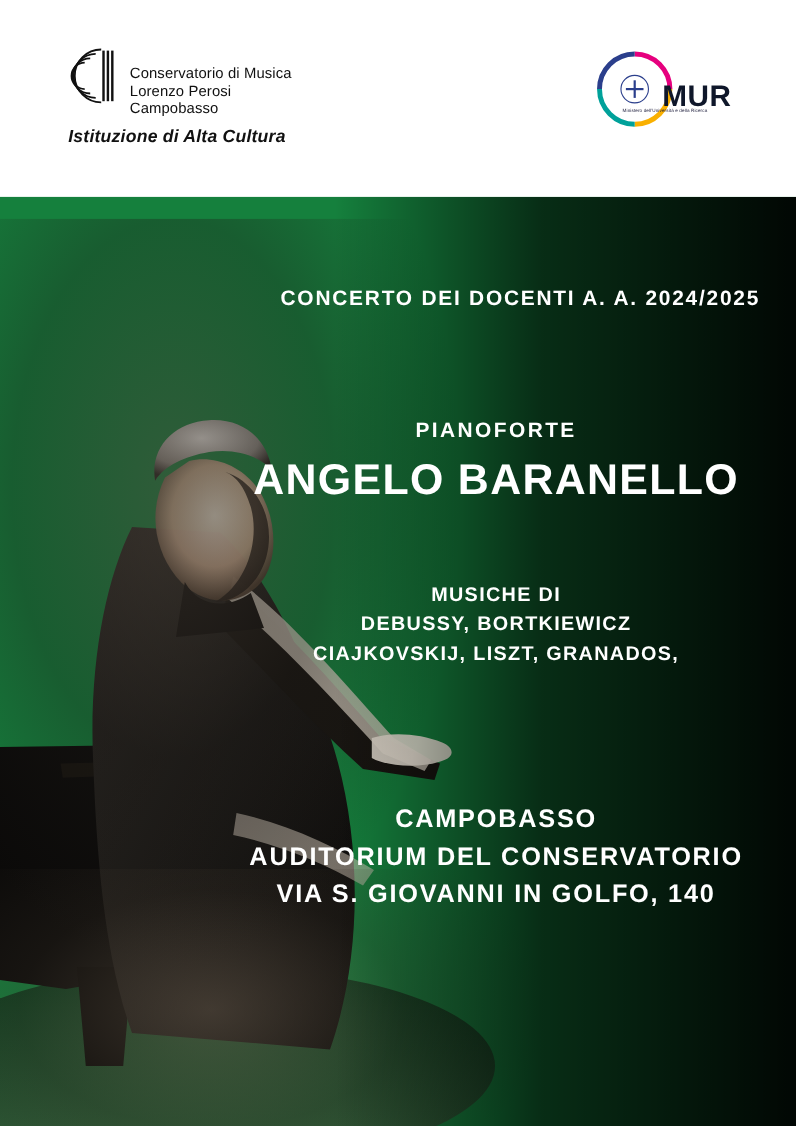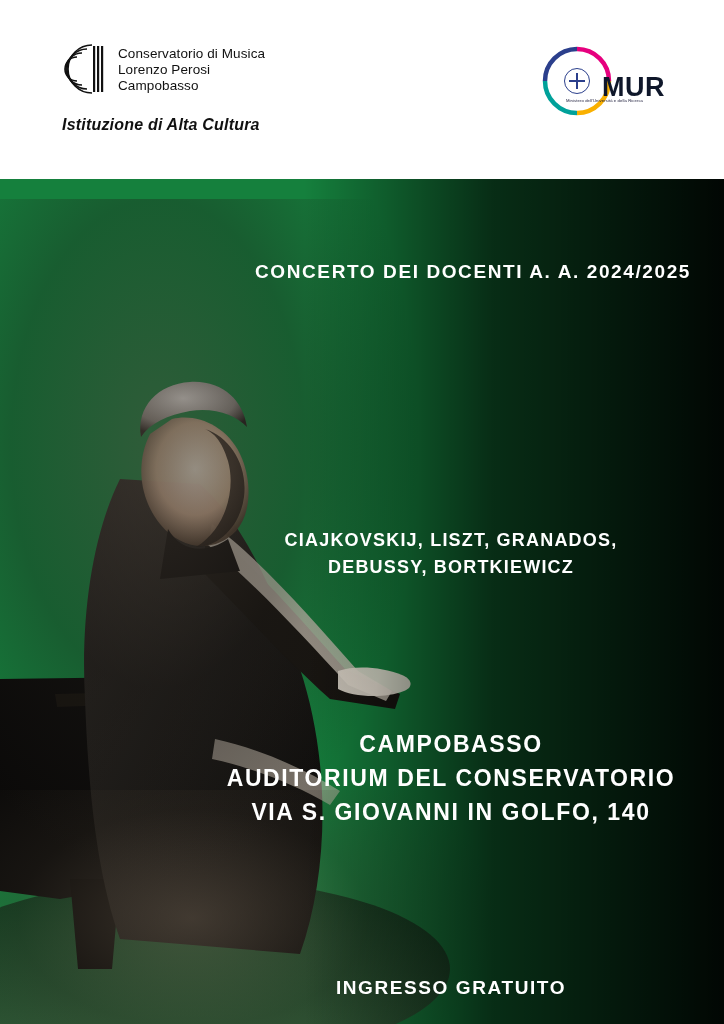--- a/index.html
+++ b/index.html
@@ -41,20 +41,21 @@
     align-items: flex-start;
   }
   .logo-mark {
     width: 44px;
     height: 52px;
     margin-right: 12px;
     flex: none;
   }
   .logo-text {
     padding-top: 3px;
+    margin-top: 13px;
   }
   .logo-line {
     font-family: "Liberation Sans", sans-serif;
     font-size: 13.5px;
     line-height: 16px;
     color: #111111;
     letter-spacing: 0.1px;
     white-space: nowrap;
   }
   .logo-sub {
@@ -361,28 +362,32 @@
 
       <path d="M205 250 C230 258 248 286 244 318 C240 348 218 368 196 368 C226 350 236 310 228 282 C222 262 214 254 205 250 Z" fill="#1a1511" opacity="0.8"></path>
     </svg>
 
     <div class="stage-glow"></div>
     <div class="floor-glow"></div>
     <div class="right-fade"></div>
 
     <div class="txt line-concerto">CONCERTO DEI DOCENTI A. A. 2024/2025</div>
 
+    <div class="block-performer">
+      <div class="line-instrument">PIANOFORTE</div>
+      <div class="line-name">ANGELO BARANELLO</div>
+    </div>
 
     <div class="block-program">
+      <div class="prog-line">MUSICHE DI</div>
+      <div class="prog-line">DEBUSSY, BORTKIEWICZ</div>
       <div class="prog-line">CIAJKOVSKIJ, LISZT, GRANADOS,</div>
-      <div class="prog-line">DEBUSSY, BORTKIEWICZ</div>
     </div>
 
     <div class="block-venue">
       <div class="venue-line">CAMPOBASSO</div>
       <div class="venue-line">AUDITORIUM DEL CONSERVATORIO</div>
       <div class="venue-line">VIA S. GIOVANNI IN GOLFO, 140</div>
     </div>
 
-    <div class="line-free">INGRESSO GRATUITO</div>
 
   </div>
 </div>
 
 </body></html>

